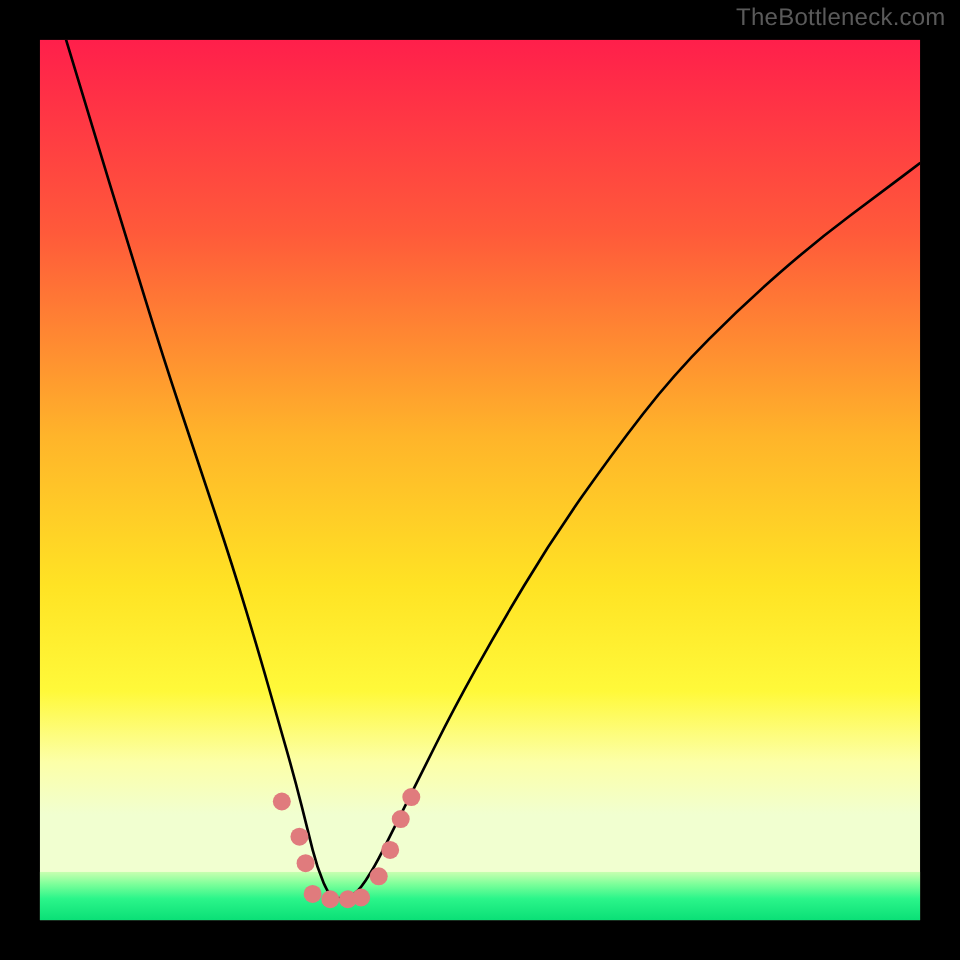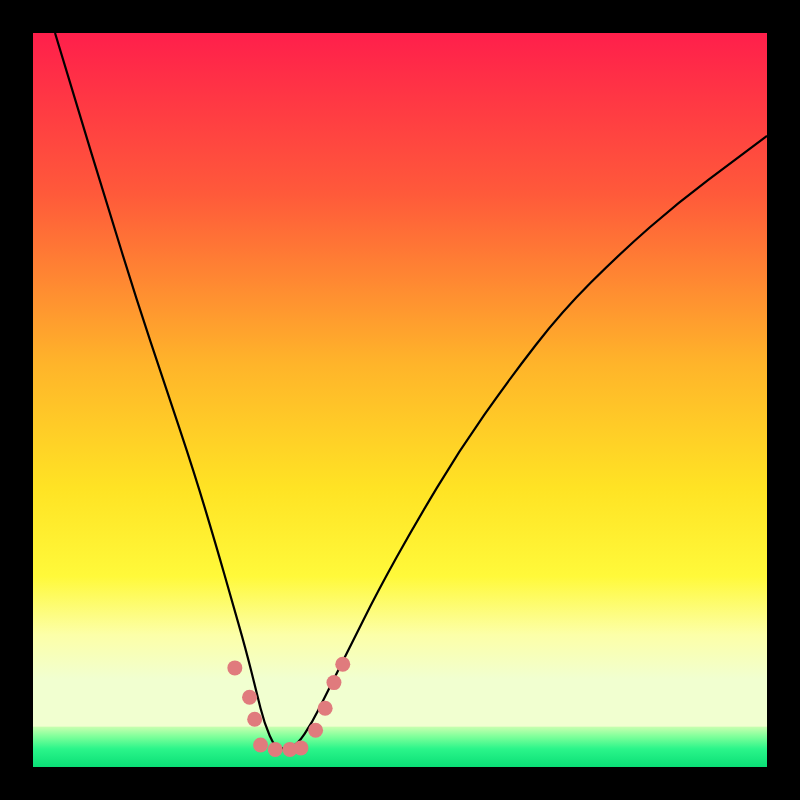--- a/index.html
+++ b/index.html
@@ -35,20 +35,21 @@
     overflow: hidden;
   }
   .plot svg {
     display: block;
   }
 </style>
 </head>
 <body>
 
 <div class="frame">
+  <div class="watermark">TheBottleneck.com</div>
 
   <div class="plot">
     <svg id="chart-svg" viewBox="0 0 734 734" width="734" height="734" preserveAspectRatio="none">
       <defs>
         <linearGradient id="bg-grad" x1="0" y1="0" x2="0" y2="1">
             <stop offset="0%" stop-color="#ff1f4b"></stop>
             <stop offset="22%" stop-color="#ff5a3a"></stop>
             <stop offset="45%" stop-color="#ffb42a"></stop>
             <stop offset="62%" stop-color="#ffe324"></stop>
             <stop offset="74%" stop-color="#fff93a"></stop>

